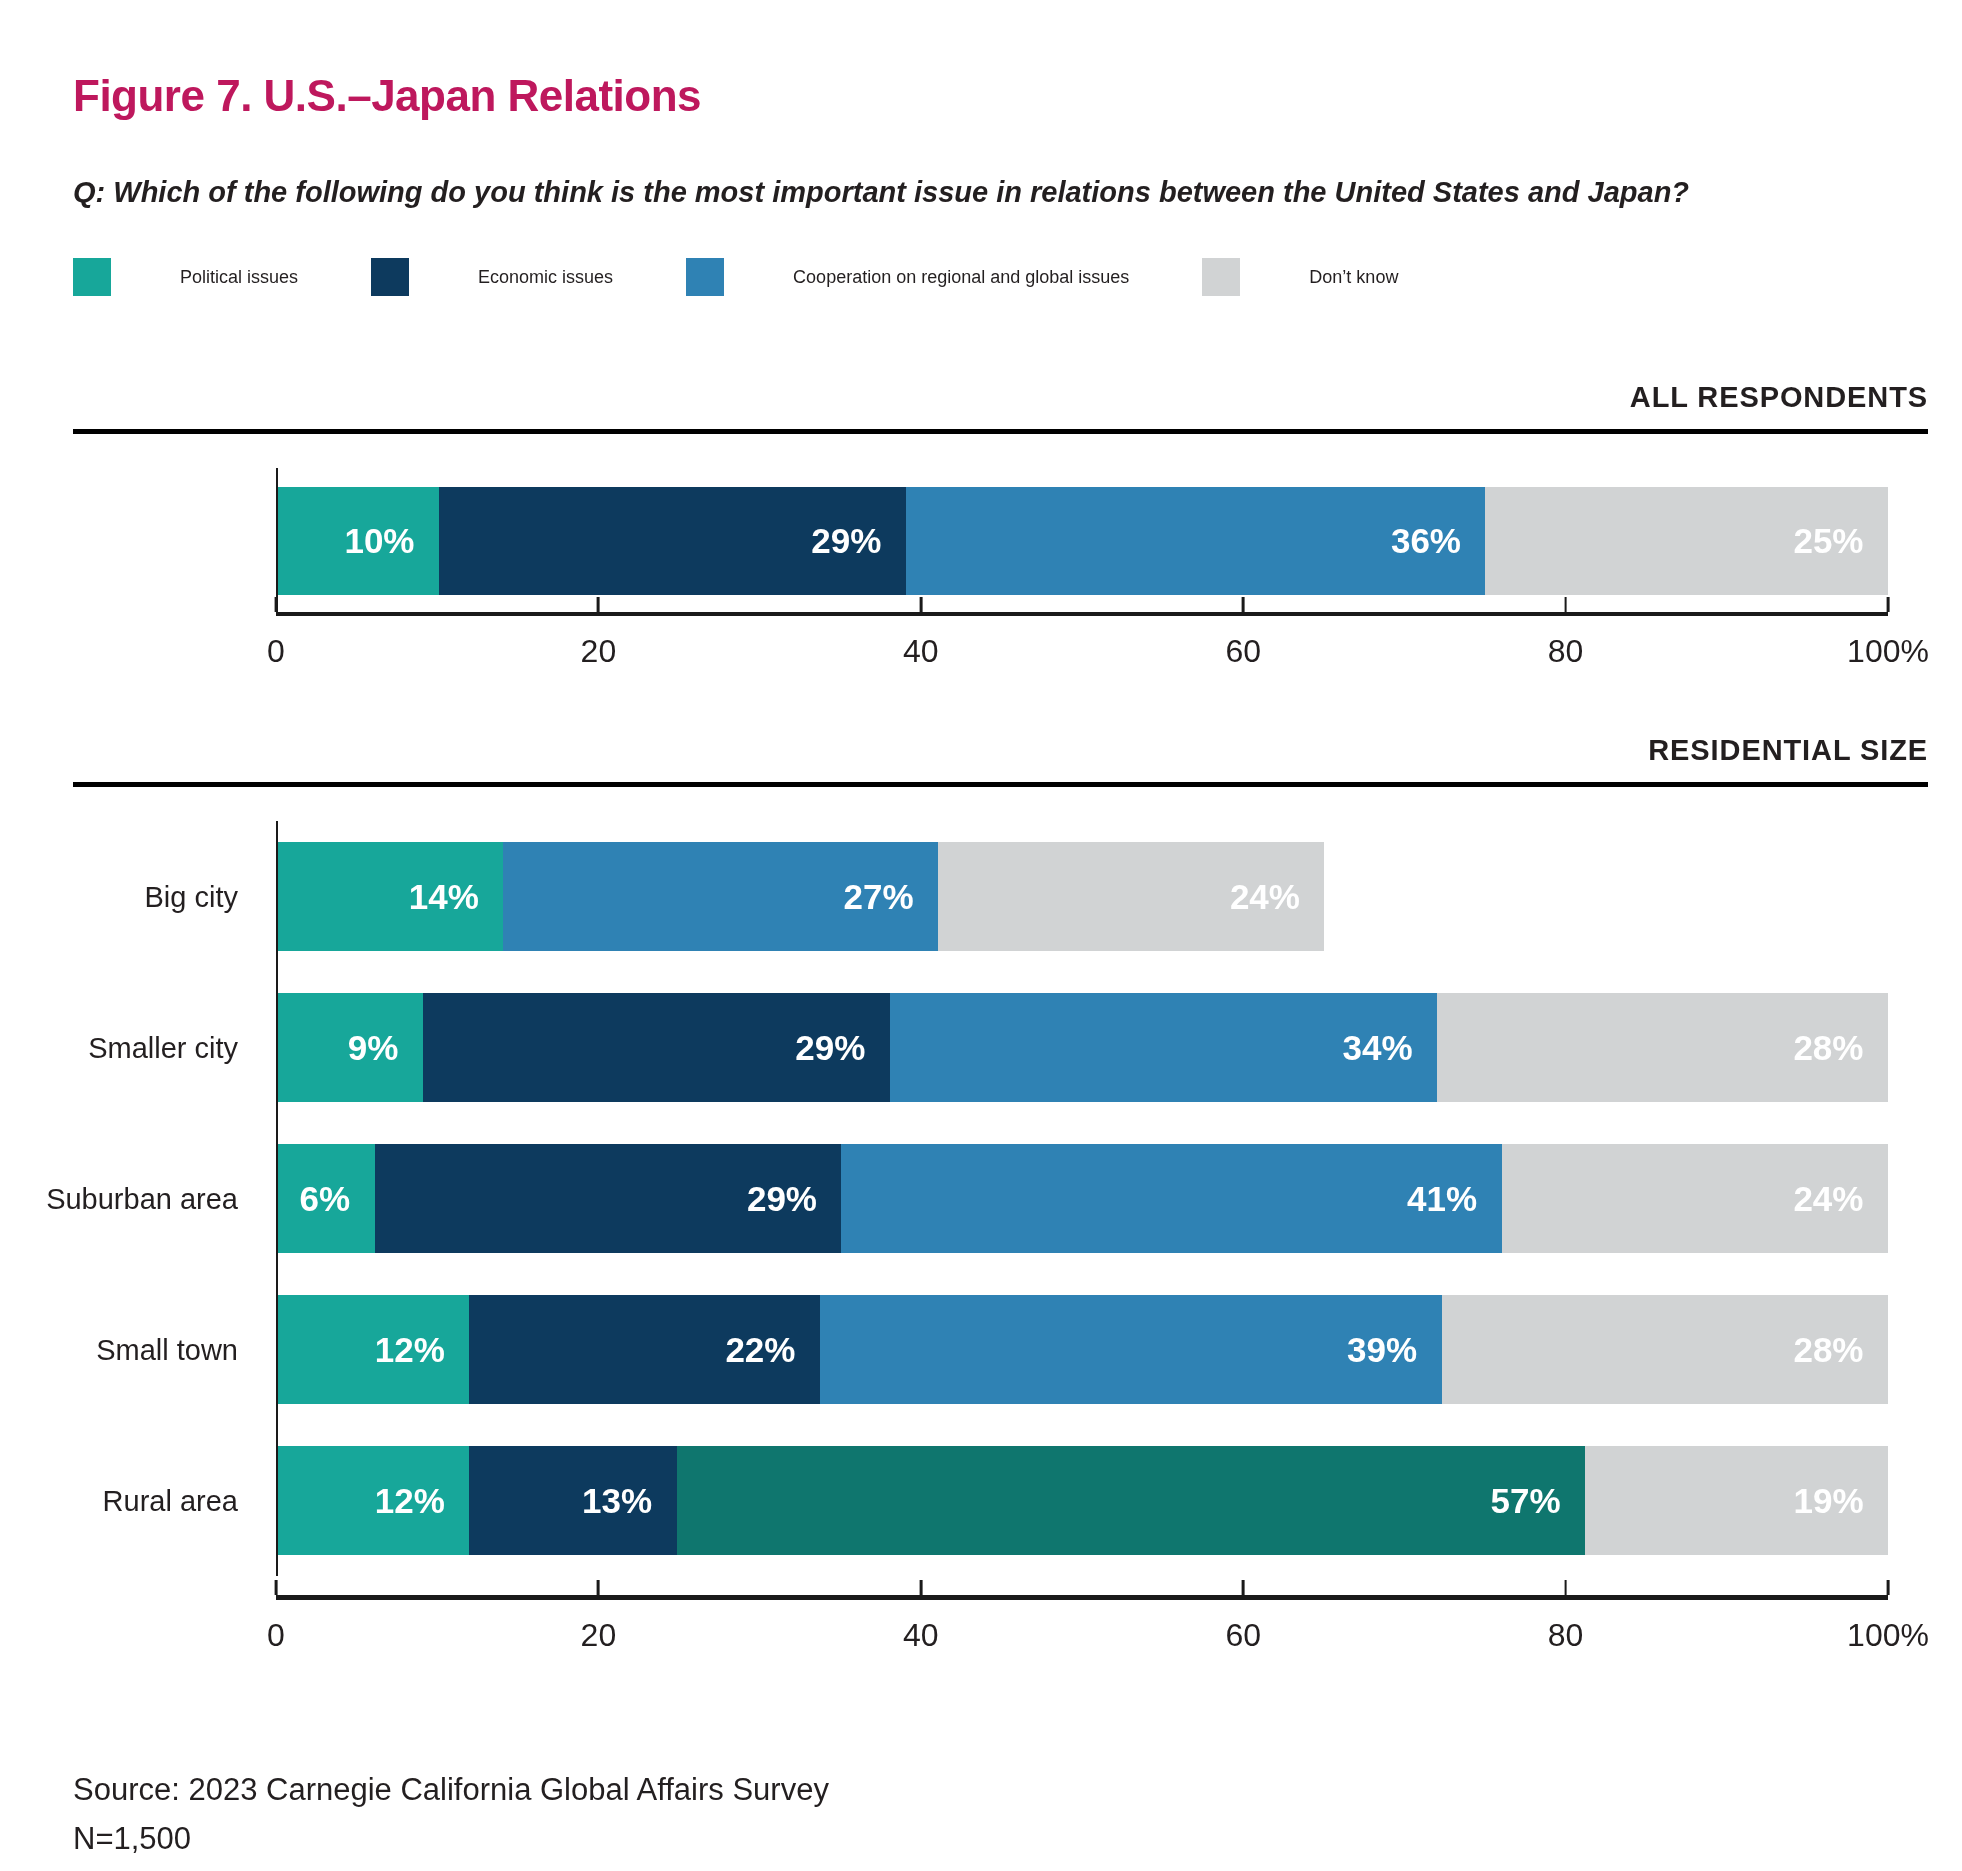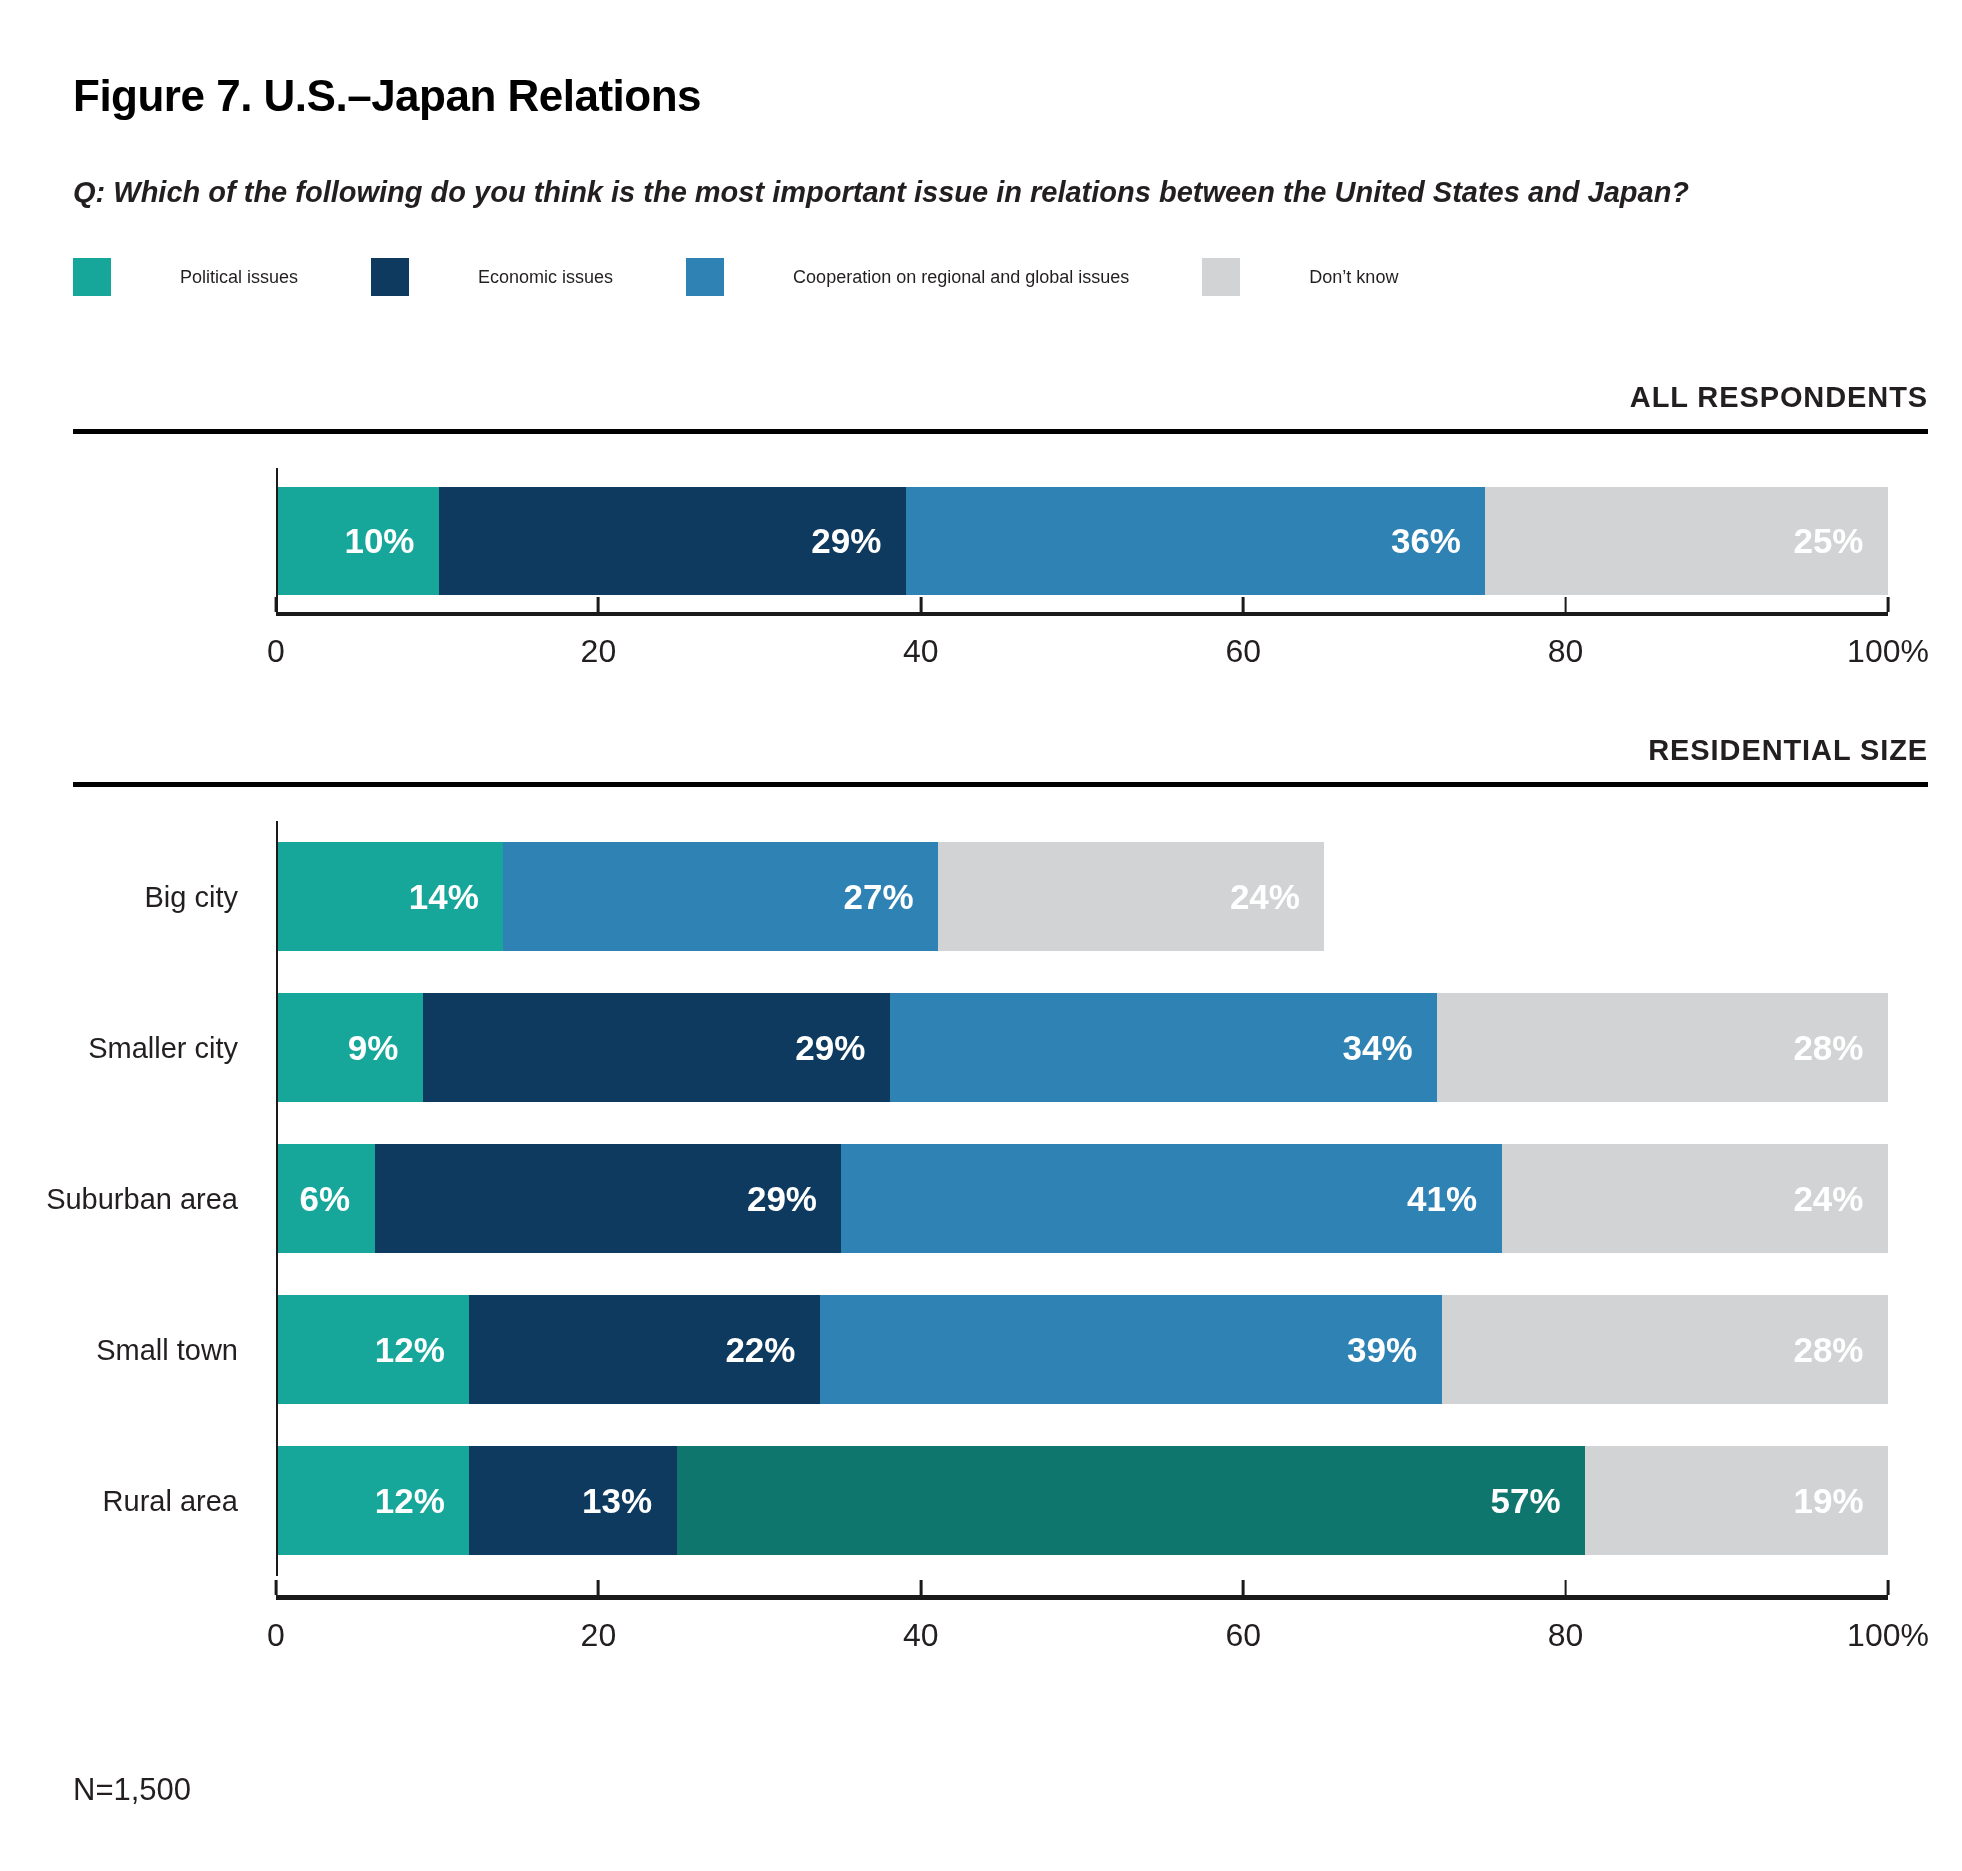--- a/index.html
+++ b/index.html
@@ -1,19 +1,19 @@
 <!DOCTYPE html>
 <html style="font-size:15px"><head>
 <meta charset="utf-8">
 <style>
   html,body { margin:0; padding:0; background:#ffffff; }
   body { font-family:"Liberation Sans", sans-serif; color:#231f20; }
   .page { position:relative; width:1962px; height:1872px; background:#fff; box-sizing:border-box; padding:56px 34px 0 73px; overflow:hidden; }
 
-  .fig-title { margin:15px 0 0 0; font-size:44px; font-weight:bold; color:#000000; letter-spacing:-0.5px; }
+  .fig-title { margin:15px 0 0 0; font-size:44px; font-weight:bold; color:#be185d; letter-spacing:-0.5px; }
   .question { margin:55px 0 0 0; font-size:29px; font-weight:bold; font-style:italic; }
 
   .legend { display:flex; align-items:center; list-style:none; margin:49px 0 0 0; padding:0; gap:73px; }
   .legend-item { display:flex; align-items:center; }
   .swatch { width:38px; height:38px; margin-right:21px; flex:none; }
   .legend-label { font-size:18px; font-weight:normal; white-space:nowrap;margin-left:48px; }
 
   .section { margin-top:85px; }
   .section + .section { margin-top:58px; }
   .section-title { margin:0 0 15px 0; font-size:29px; font-weight:bold; letter-spacing:0.9px;text-align:right; }
@@ -211,17 +211,18 @@
           <span class="x-label" style="left: 20%;">20</span>
           <span class="x-label" style="left: 40%;">40</span>
           <span class="x-label" style="left: 60%;">60</span>
           <span class="x-label" style="left: 80%;">80</span>
           <span class="x-label" style="left: 100%;">100%</span>
         </div>
     </div>
   </section>
 
   <div class="footer">
+    <p>Source: 2023 Carnegie California Global Affairs Survey</p>
     <p>N=1,500</p>
   </div>
 
 </div>
 
 
 </body></html>

